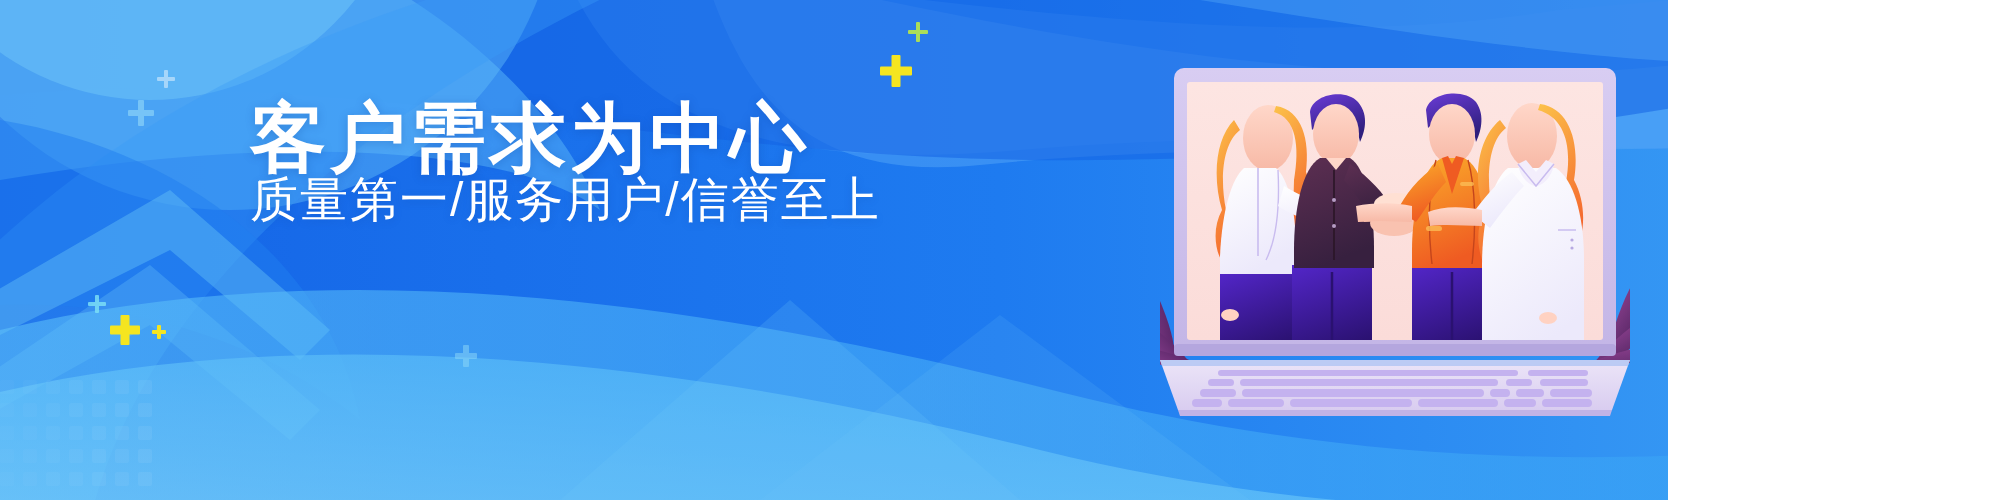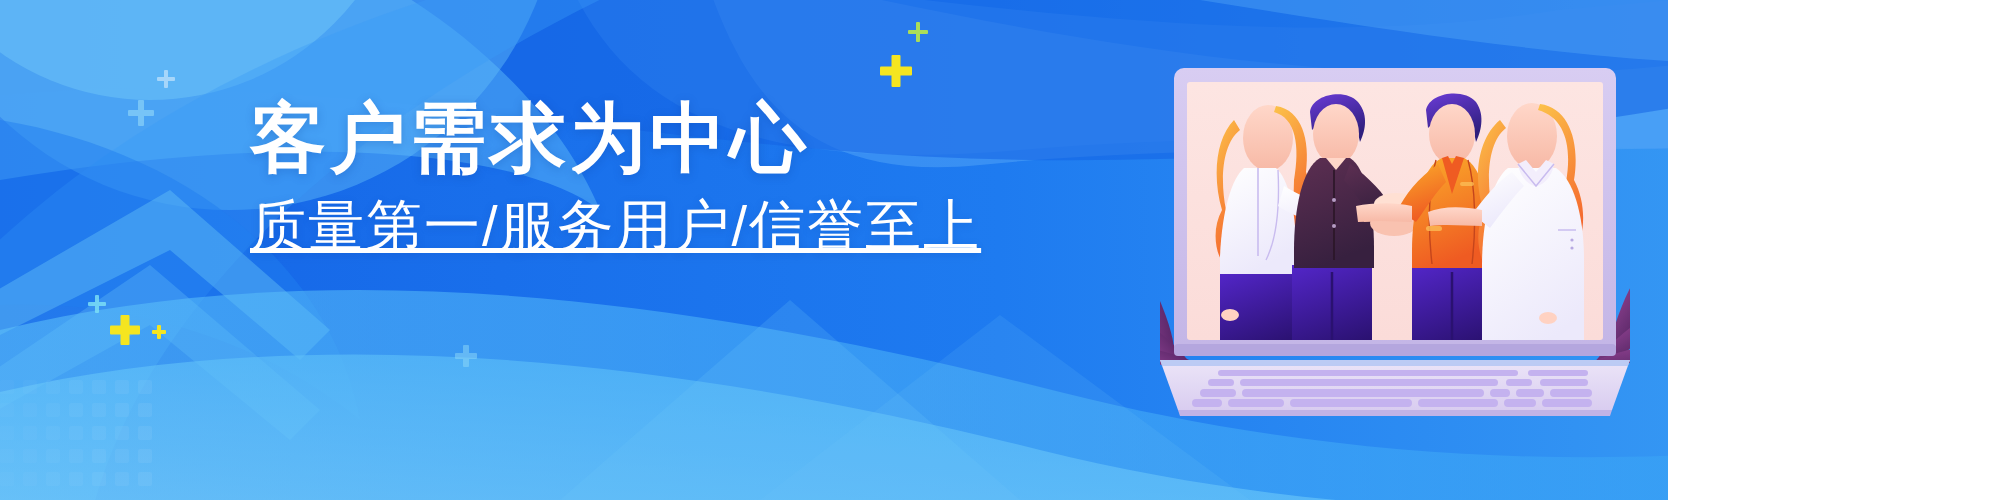--- a/index.html
+++ b/index.html
@@ -12,24 +12,23 @@
   .layer svg{display:block;width:2000px;height:500px;}
 
   
   #textblock{position:absolute;left:250px;top:100px;z-index:40;}
   #headline{
     font-size:76px;line-height:1.0;font-weight:bold;color:#ffffff;
     letter-spacing:4px;white-space:nowrap;
     text-shadow:0 2px 10px rgba(10,60,150,.25);
   }
   #subtitle{
-    margin-top:22px;font-size:56px;line-height:1.0;color:#ffffff;
+    font-size:48px;line-height:1.0;color:#ffffff;
     letter-spacing:2px;white-space:nowrap;font-weight:500;
     text-shadow:0 2px 8px rgba(10,60,150,.18);
-    text-decoration:underline;
   }
 
   
   .plus{position:absolute;z-index:35;}
   .plus::before,.plus::after{content:"";position:absolute;background:currentColor;border-radius:1px;}
   .plus::before{left:50%;top:0;width:var(--t);height:100%;transform:translateX(-50%);}
   .plus::after{top:50%;left:0;height:var(--t);width:100%;transform:translateY(-50%);}
 
   
   .dotgrid{position:absolute;z-index:30;}

